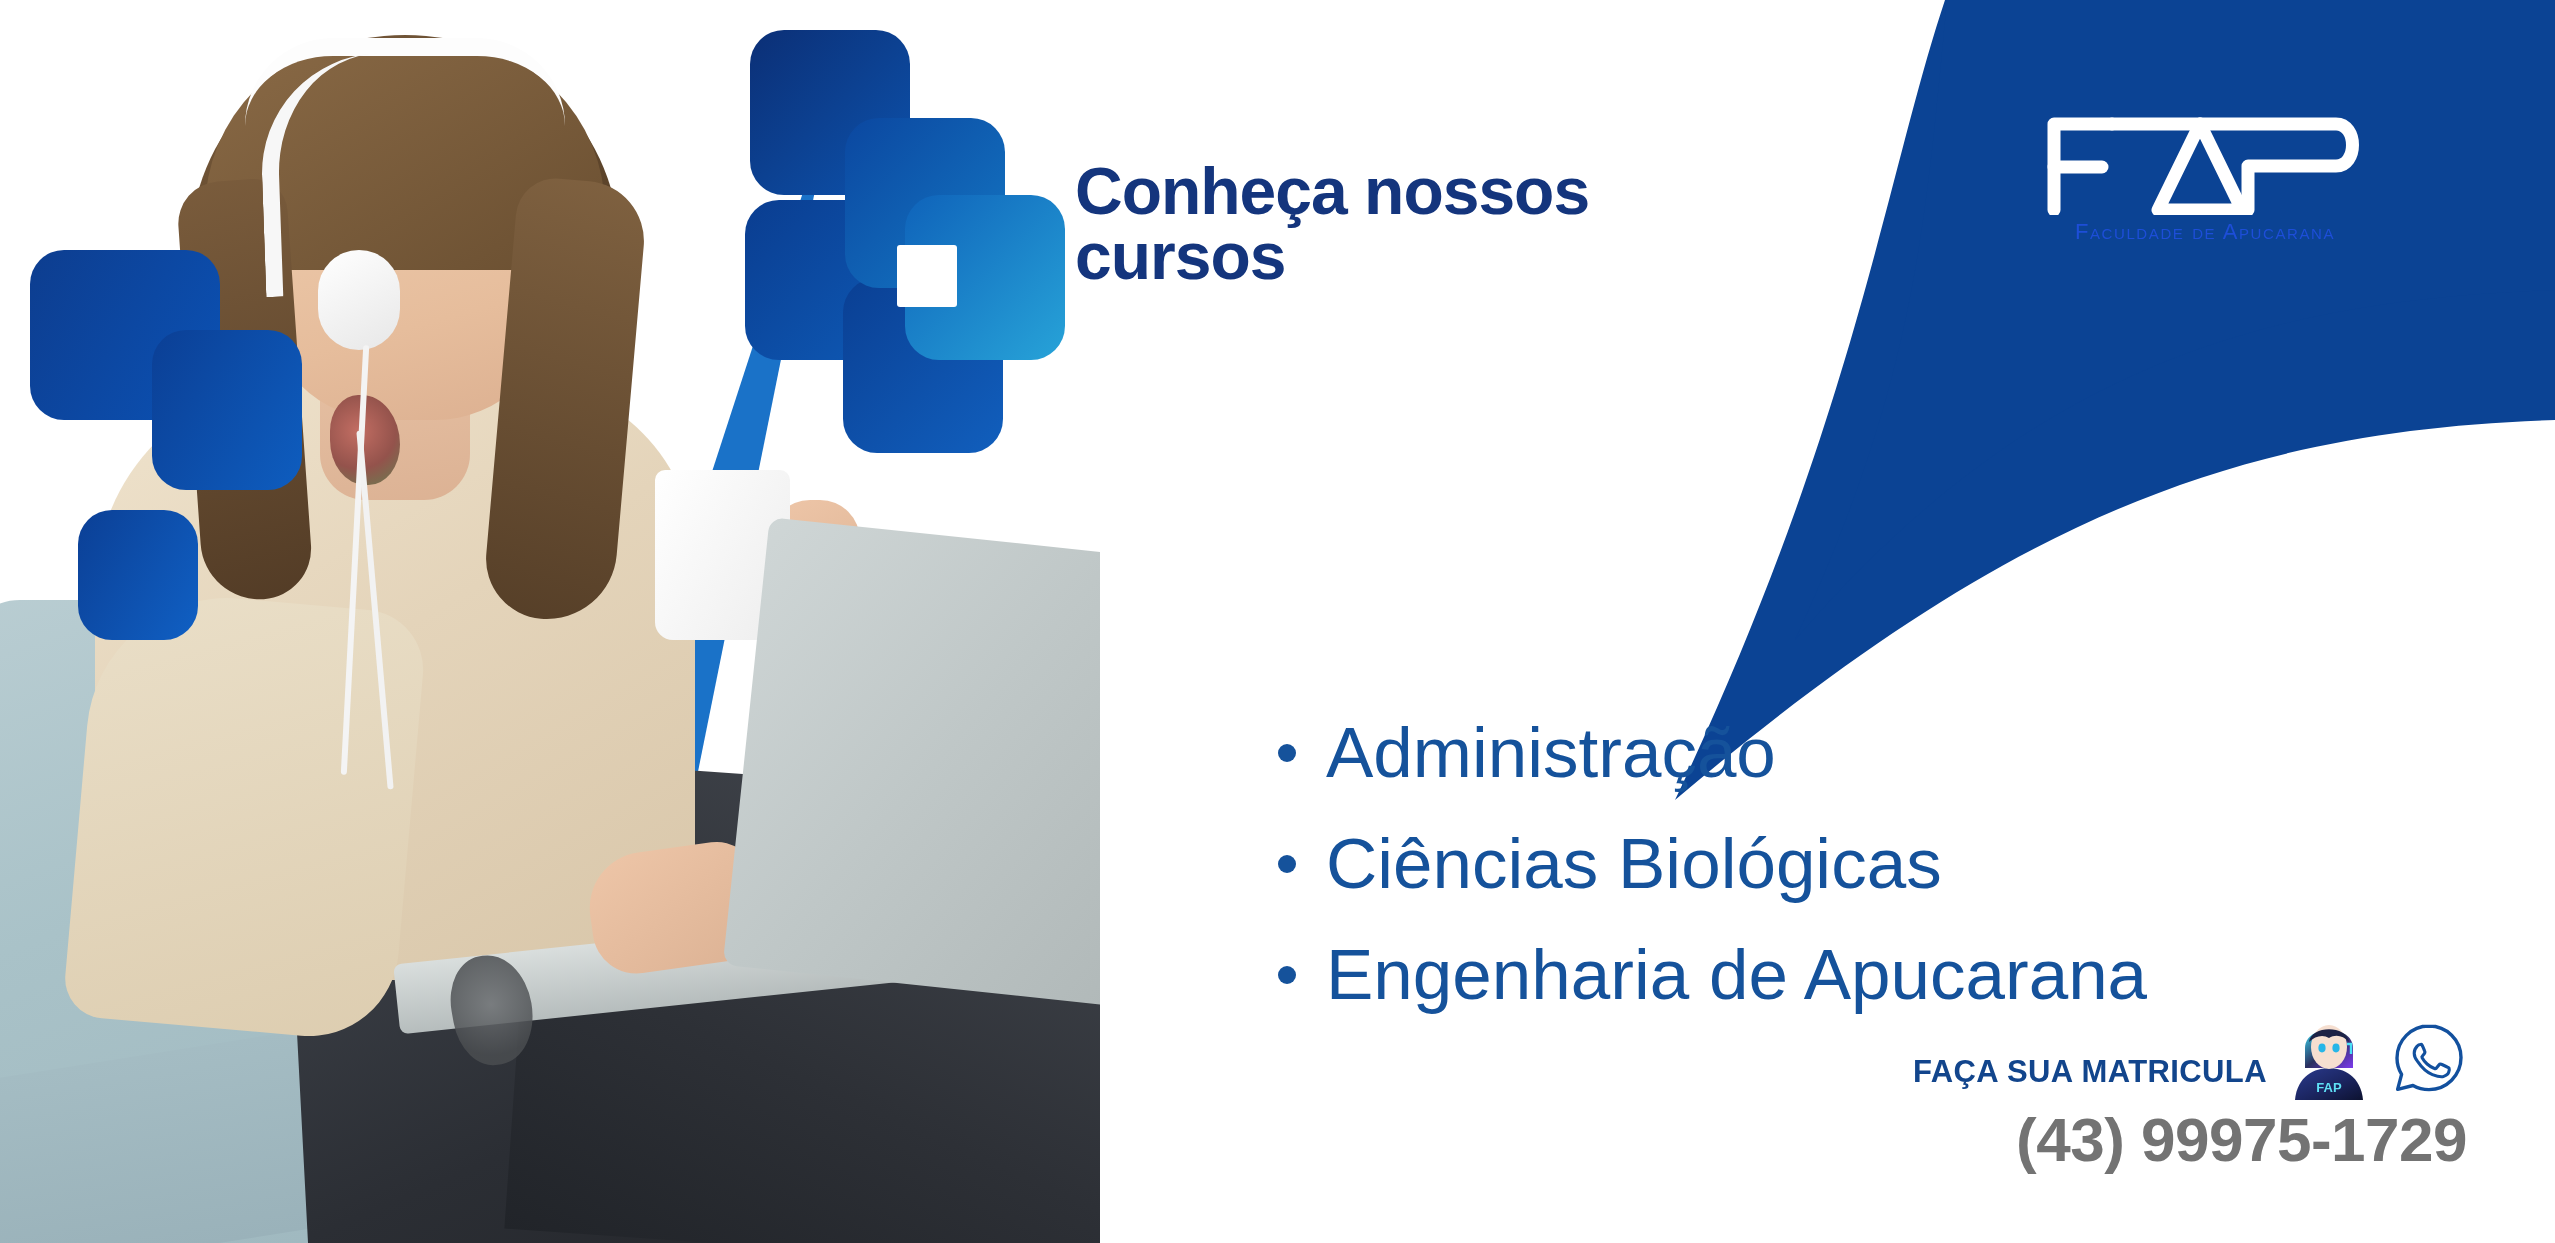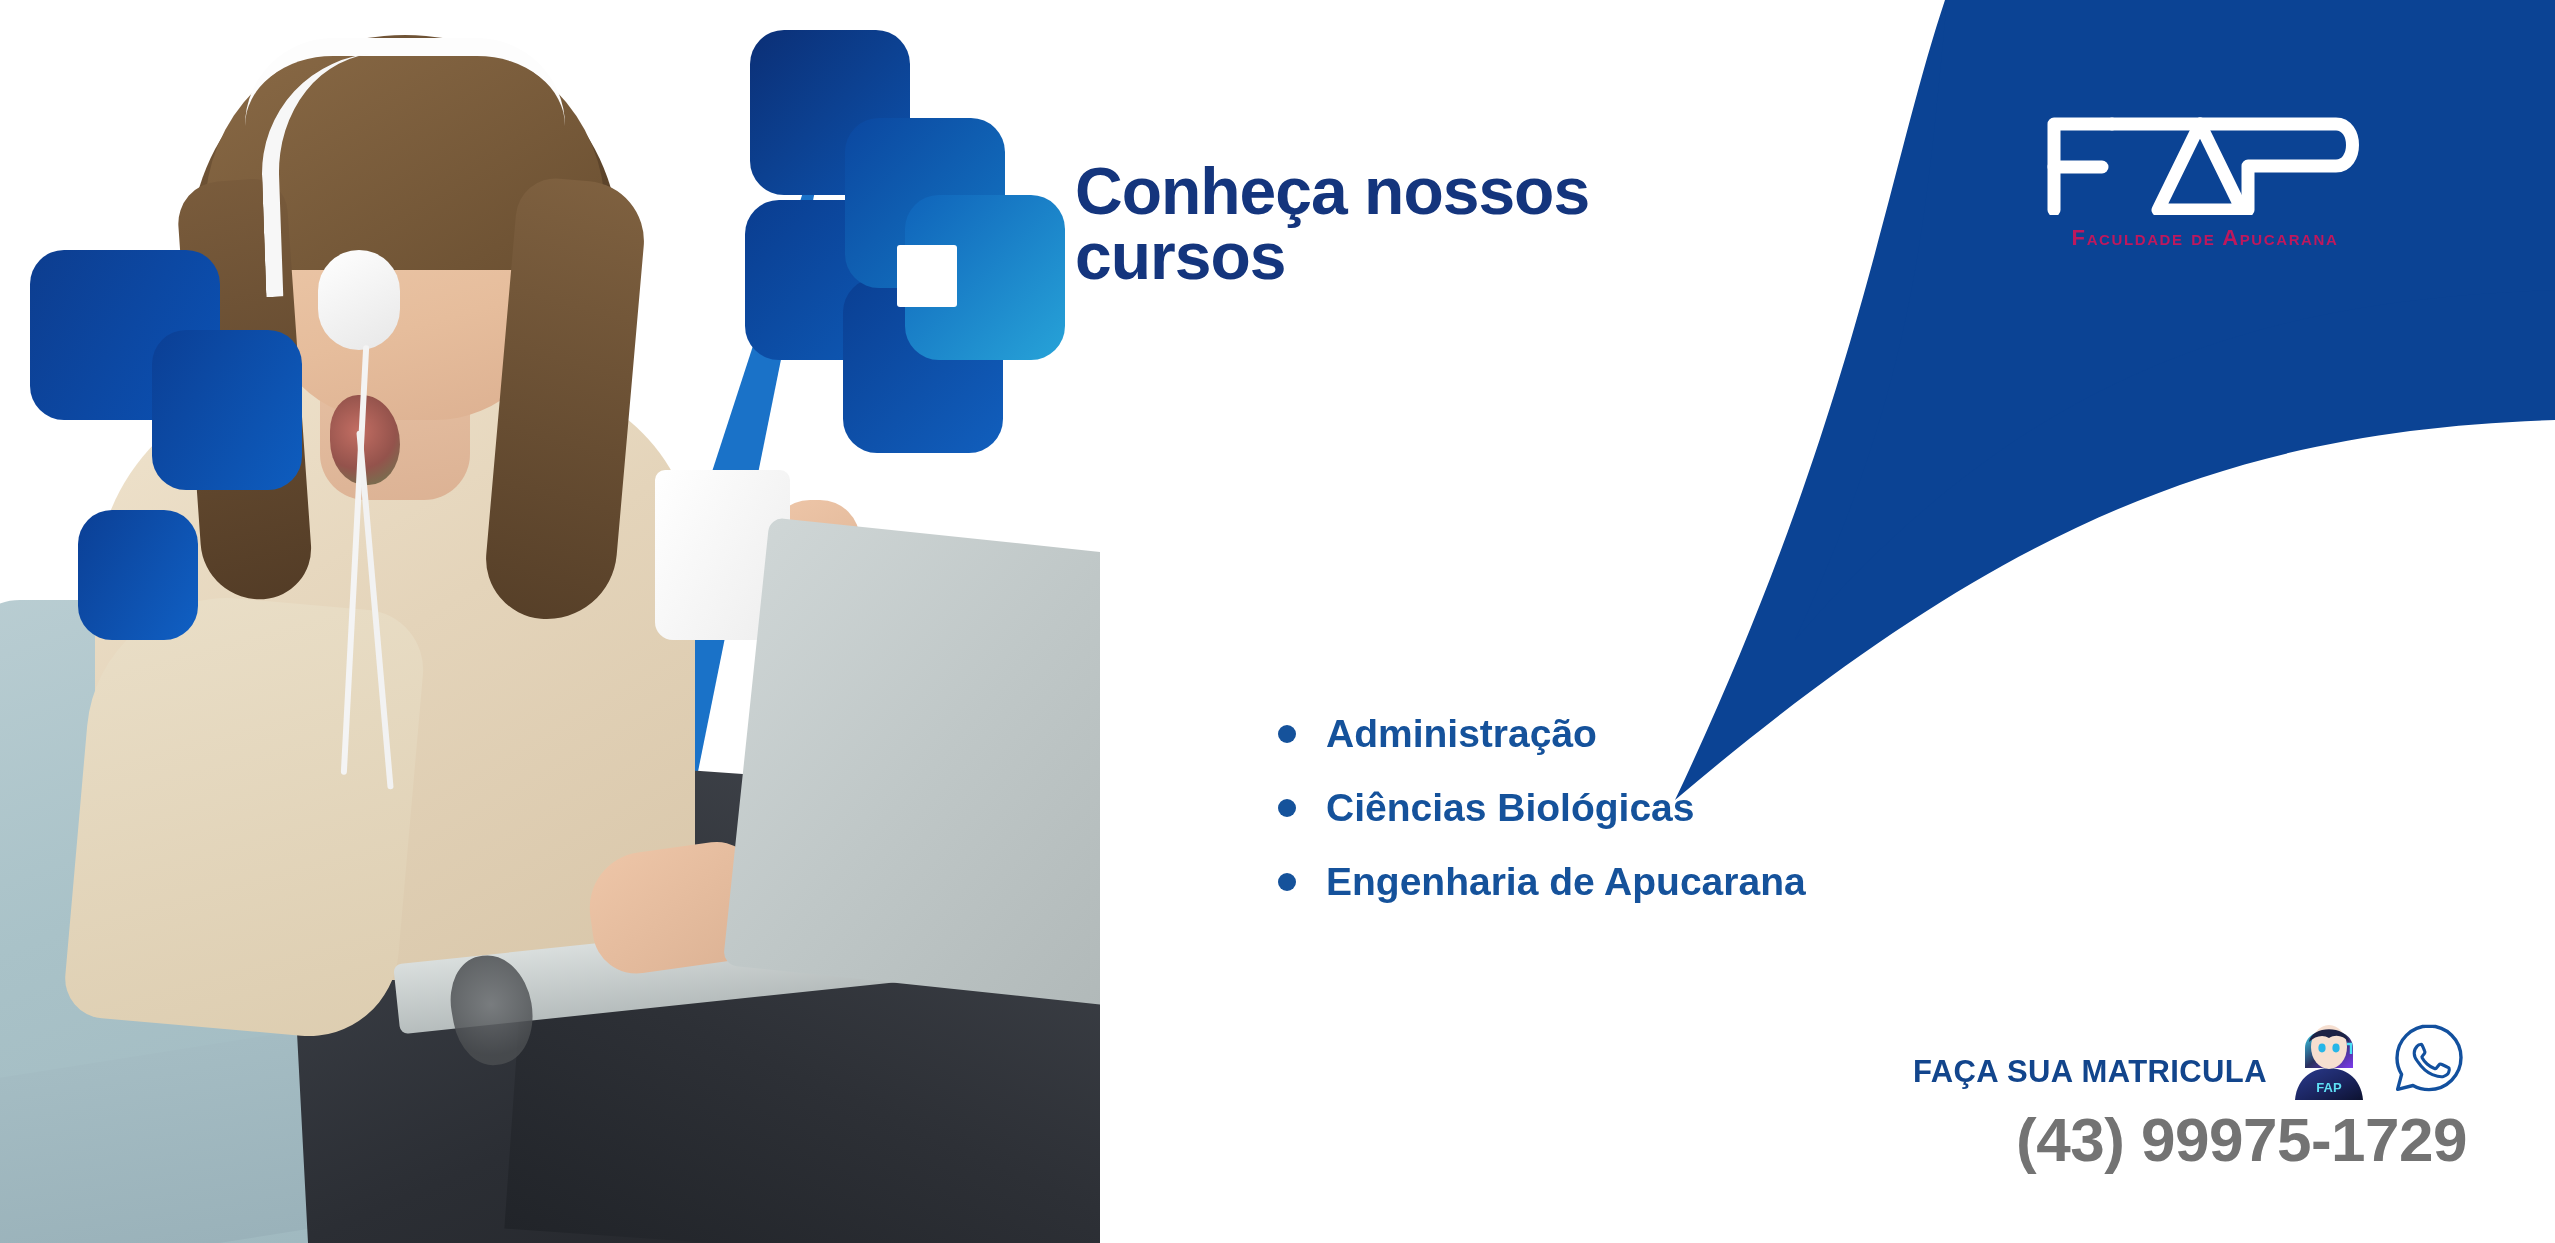--- a/index.html
+++ b/index.html
@@ -116,26 +116,26 @@
     font-weight:800;font-size:148px;line-height:1;letter-spacing:-2px;
     background:linear-gradient(180deg,#0fb9d6 0%,#2a7fe0 45%,#5a44e8 72%,#8a2be2 100%);
     -webkit-background-clip:text;background-clip:text;color:transparent;
     -webkit-text-fill-color:transparent;}
 
   
   .courses{position:absolute;left:1278px;top:712px;z-index:20;}
   .course{display:flex;align-items:center;margin-bottom:30px;}
   .course .dot{width:18px;height:18px;border-radius:50%;background:#15529b;
     margin-right:30px;flex:none;}
-  .course .txt{font-size:39px;color:#15529b;font-weight:700;white-space:nowrap;text-align:right;}
+  .course .txt{font-size:71px;color:#15529b;font-weight:400;white-space:nowrap;text-align:right;}
 
   
   .logo{position:absolute;left:2040px;top:110px;z-index:25;width:330px;}
-  .logo-sub{margin-top:6px;text-align:center;color:#be185d;
-    font-size:22px;letter-spacing:1.6px;font-variant:small-caps;font-weight:700;}
+  .logo-sub{margin-top:0;text-align:center;color:#1d4ed8;
+    font-size:22px;letter-spacing:1.6px;font-variant:small-caps;font-weight:400;}
 
   
   .contact{position:absolute;right:88px;bottom:68px;z-index:25;text-align:right;}
   .matricula-row{display:flex;align-items:flex-end;justify-content:flex-end;gap:18px;}
   .matricula{font-size:31px;font-weight:700;color:#12458c;letter-spacing:.4px;
     padding-bottom:10px;}
   .avatar{width:88px;height:88px;position:relative;flex:none;}
   .phone{font-size:62px;font-weight:700;color:#737373;letter-spacing:-.5px;
     margin-top:4px;}
   .wa{width:76px;height:76px;flex:none;margin-bottom:4px;}

